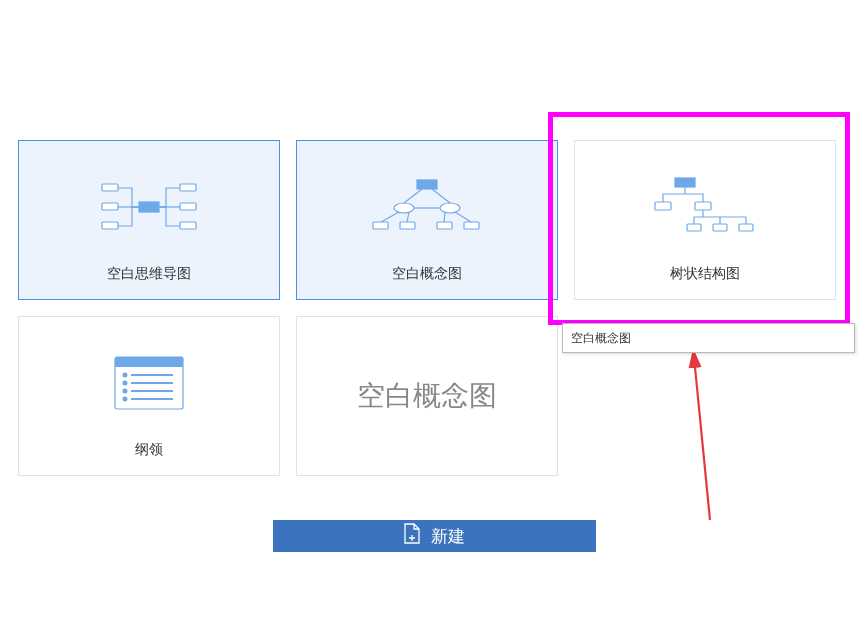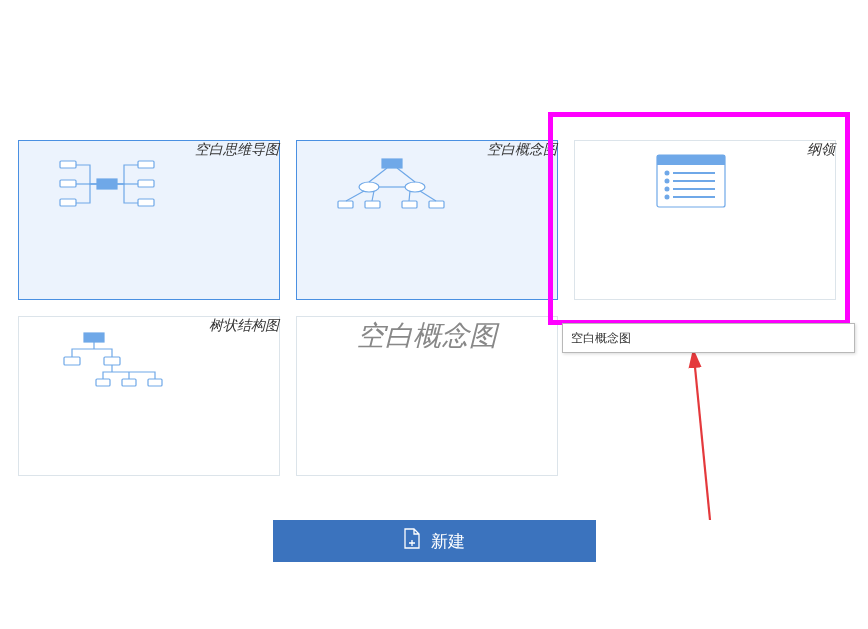--- a/index.html
+++ b/index.html
@@ -15,26 +15,25 @@
       display: grid;
       grid-template-columns: repeat(3, 262px);
       gap: 16px 16px;
       padding: 140px 18px 0 18px;
     }
     .card {
       height: 160px;
       border: 1px solid #dce4ea;
       background: #fff;
       display: flex;
-      flex-direction: row;
-      align-items: flex-start;
+      flex-direction: column;
+      align-items: center;
       justify-content: flex-start;
       cursor: pointer;
       position: relative;
-      font-style: italic;
     }
     .card.selected {
       background: #ecf3fd;
       border-color: #4a90e2;
     }
     .card-visual {
       flex: 1;
       width: 100%;
       display: flex;
       align-items: center;
@@ -70,21 +69,21 @@
       z-index: 60;
       max-width: 293px;
     }
     .tooltip-title { font-weight: normal; display: block; }
     .create-btn {
       display: flex;
       align-items: center;
       justify-content: center;
       gap: 10px;
       width: 323px;
-      height: 42px;
+      height: 32px;
       background: #3b73be;
       color: #fff;
       border: none;
       font-size: 17px;
       cursor: pointer;
       margin: 44px auto 0 auto;
       font-family: Liberation Mono, monospace;
     }
     .arrow {
       position: absolute;
@@ -137,56 +136,56 @@
           <path d="M78 42 L77 52 M88 42 L104 52"></path>
           <path d="M47 38 L73 38"></path>
         </g>
       </svg>
     </div>
     <div class="card-label">空白概念图</div>
   </div>
 
   <div class="card">
     <div class="card-visual">
+      <svg width="120" height="75" viewBox="0 0 120 75">
+        <g fill="none" stroke="#6fa8e8" stroke-width="1.2">
+          <rect x="30" y="8" width="20" height="9" fill="#6fa8e8"></rect>
+          <rect x="10" y="32" width="16" height="8" rx="1" fill="#fff"></rect>
+          <rect x="50" y="32" width="16" height="8" rx="1" fill="#fff"></rect>
+          <rect x="42" y="54" width="14" height="7" rx="1" fill="#fff"></rect>
+          <rect x="68" y="54" width="14" height="7" rx="1" fill="#fff"></rect>
+          <rect x="94" y="54" width="14" height="7" rx="1" fill="#fff"></rect>
+          <path d="M40 17 L40 24 M18 32 L18 24 L58 24 L58 32"></path>
+          <path d="M58 40 L58 47 M49 54 L49 47 L101 47 L101 54 M75 47 L75 54"></path>
+        </g>
+      </svg>
+    </div>
+    <div class="card-label">树状结构图</div>
+  </div>
+
+  <div class="card">
+    <div class="card-visual">
       <svg width="80" height="65" viewBox="0 0 80 65">
         <rect x="6" y="6" width="68" height="52" rx="2" fill="#fff" stroke="#6fa8e8" stroke-width="1.2"></rect>
         <rect x="6" y="6" width="68" height="10" fill="#6fa8e8"></rect>
         <g stroke="#6fa8e8" stroke-width="2">
           <circle cx="16" cy="24" r="1.5" fill="#6fa8e8"></circle>
           <line x1="22" y1="24" x2="64" y2="24"></line>
           <circle cx="16" cy="32" r="1.5" fill="#6fa8e8"></circle>
           <line x1="22" y1="32" x2="64" y2="32"></line>
           <circle cx="16" cy="40" r="1.5" fill="#6fa8e8"></circle>
           <line x1="22" y1="40" x2="64" y2="40"></line>
           <circle cx="16" cy="48" r="1.5" fill="#6fa8e8"></circle>
           <line x1="22" y1="48" x2="64" y2="48"></line>
         </g>
       </svg>
     </div>
     <div class="card-label">纲领</div>
   </div>
 
-  <div class="card">
-    <div class="card-visual">
-      <svg width="120" height="75" viewBox="0 0 120 75">
-        <g fill="none" stroke="#6fa8e8" stroke-width="1.2">
-          <rect x="30" y="8" width="20" height="9" fill="#6fa8e8"></rect>
-          <rect x="10" y="32" width="16" height="8" rx="1" fill="#fff"></rect>
-          <rect x="50" y="32" width="16" height="8" rx="1" fill="#fff"></rect>
-          <rect x="42" y="54" width="14" height="7" rx="1" fill="#fff"></rect>
-          <rect x="68" y="54" width="14" height="7" rx="1" fill="#fff"></rect>
-          <rect x="94" y="54" width="14" height="7" rx="1" fill="#fff"></rect>
-          <path d="M40 17 L40 24 M18 32 L18 24 L58 24 L58 32"></path>
-          <path d="M58 40 L58 47 M49 54 L49 47 L101 47 L101 54 M75 47 L75 54"></path>
-        </g>
-      </svg>
-    </div>
-    <div class="card-label">树状结构图</div>
-  </div>
-
   <div class="card placeholder" style="justify-content:center; cursor:default;">
     <div class="placeholder-text">空白概念图</div>
   </div>
 </div>
 
 <button class="create-btn">
   <span>
     <svg width="18" height="21" viewBox="0 0 18 21">
       <path d="M2 1 L11 1 L16 6 L16 20 L2 20 Z M11 1 L11 6 L16 6" fill="none" stroke="#fff" stroke-width="1.3"></path>
       <path d="M9 12 L9 18 M6 15 L12 15" stroke="#fff" stroke-width="1.3"></path>

